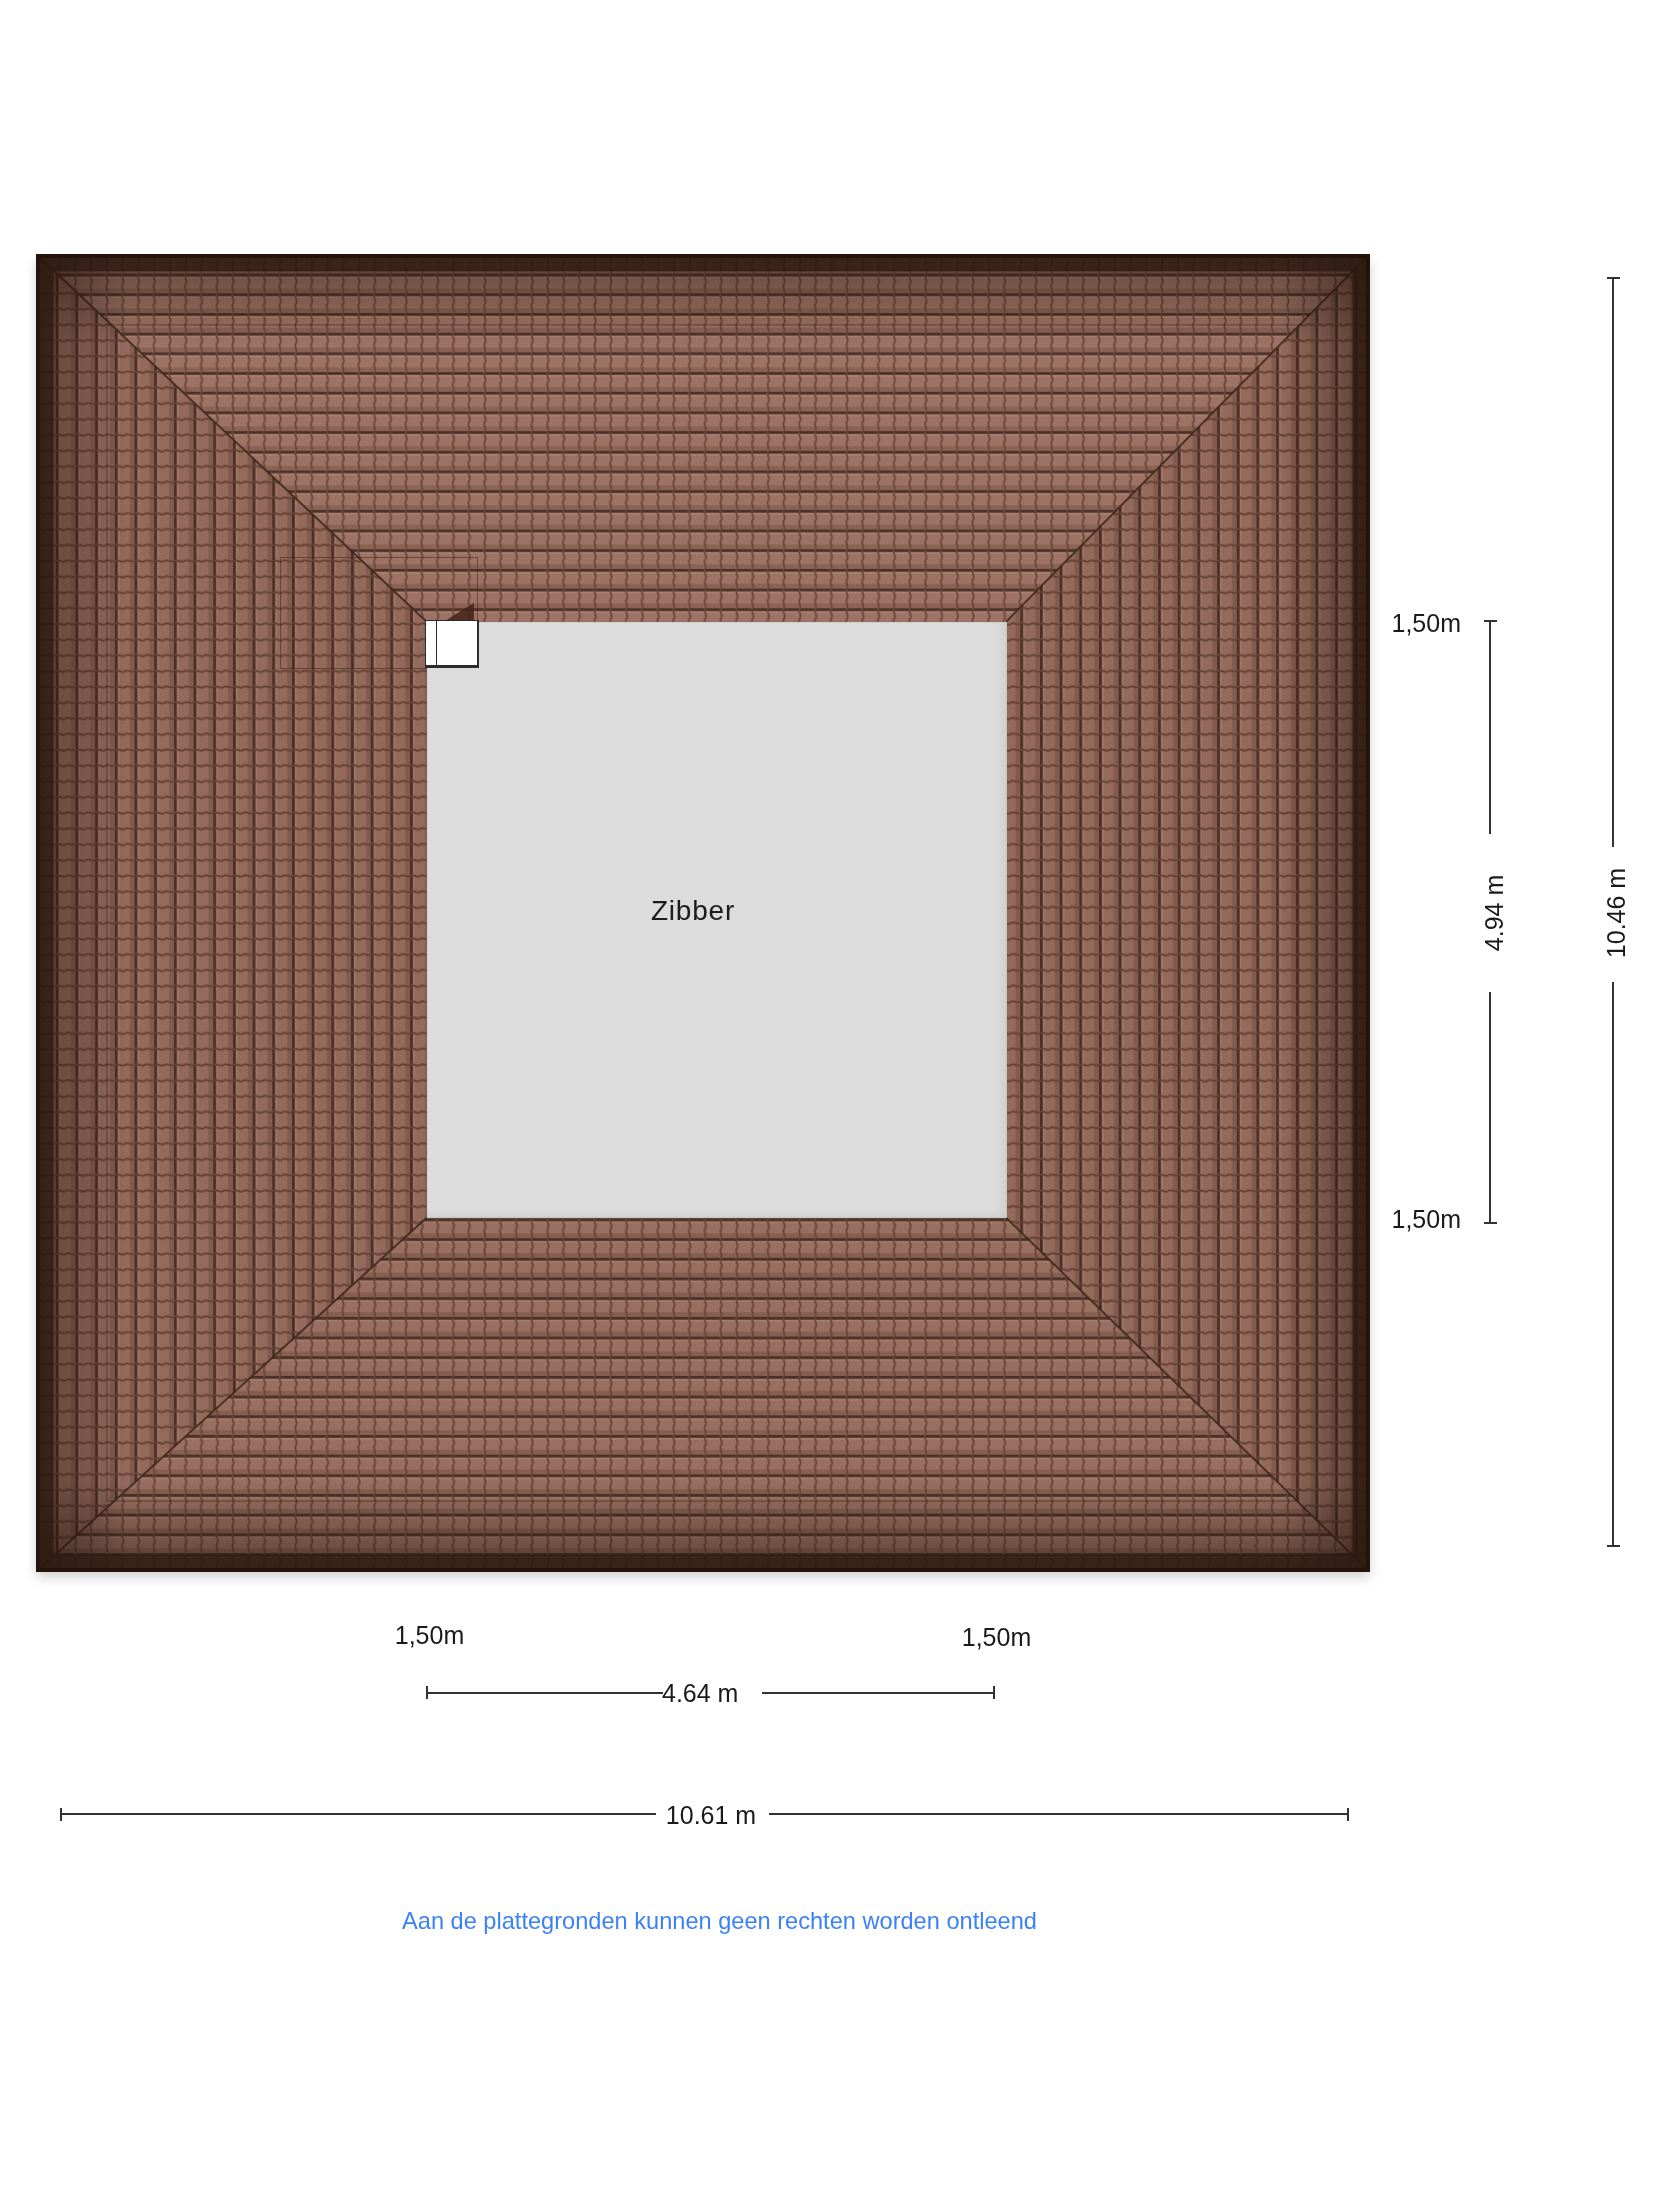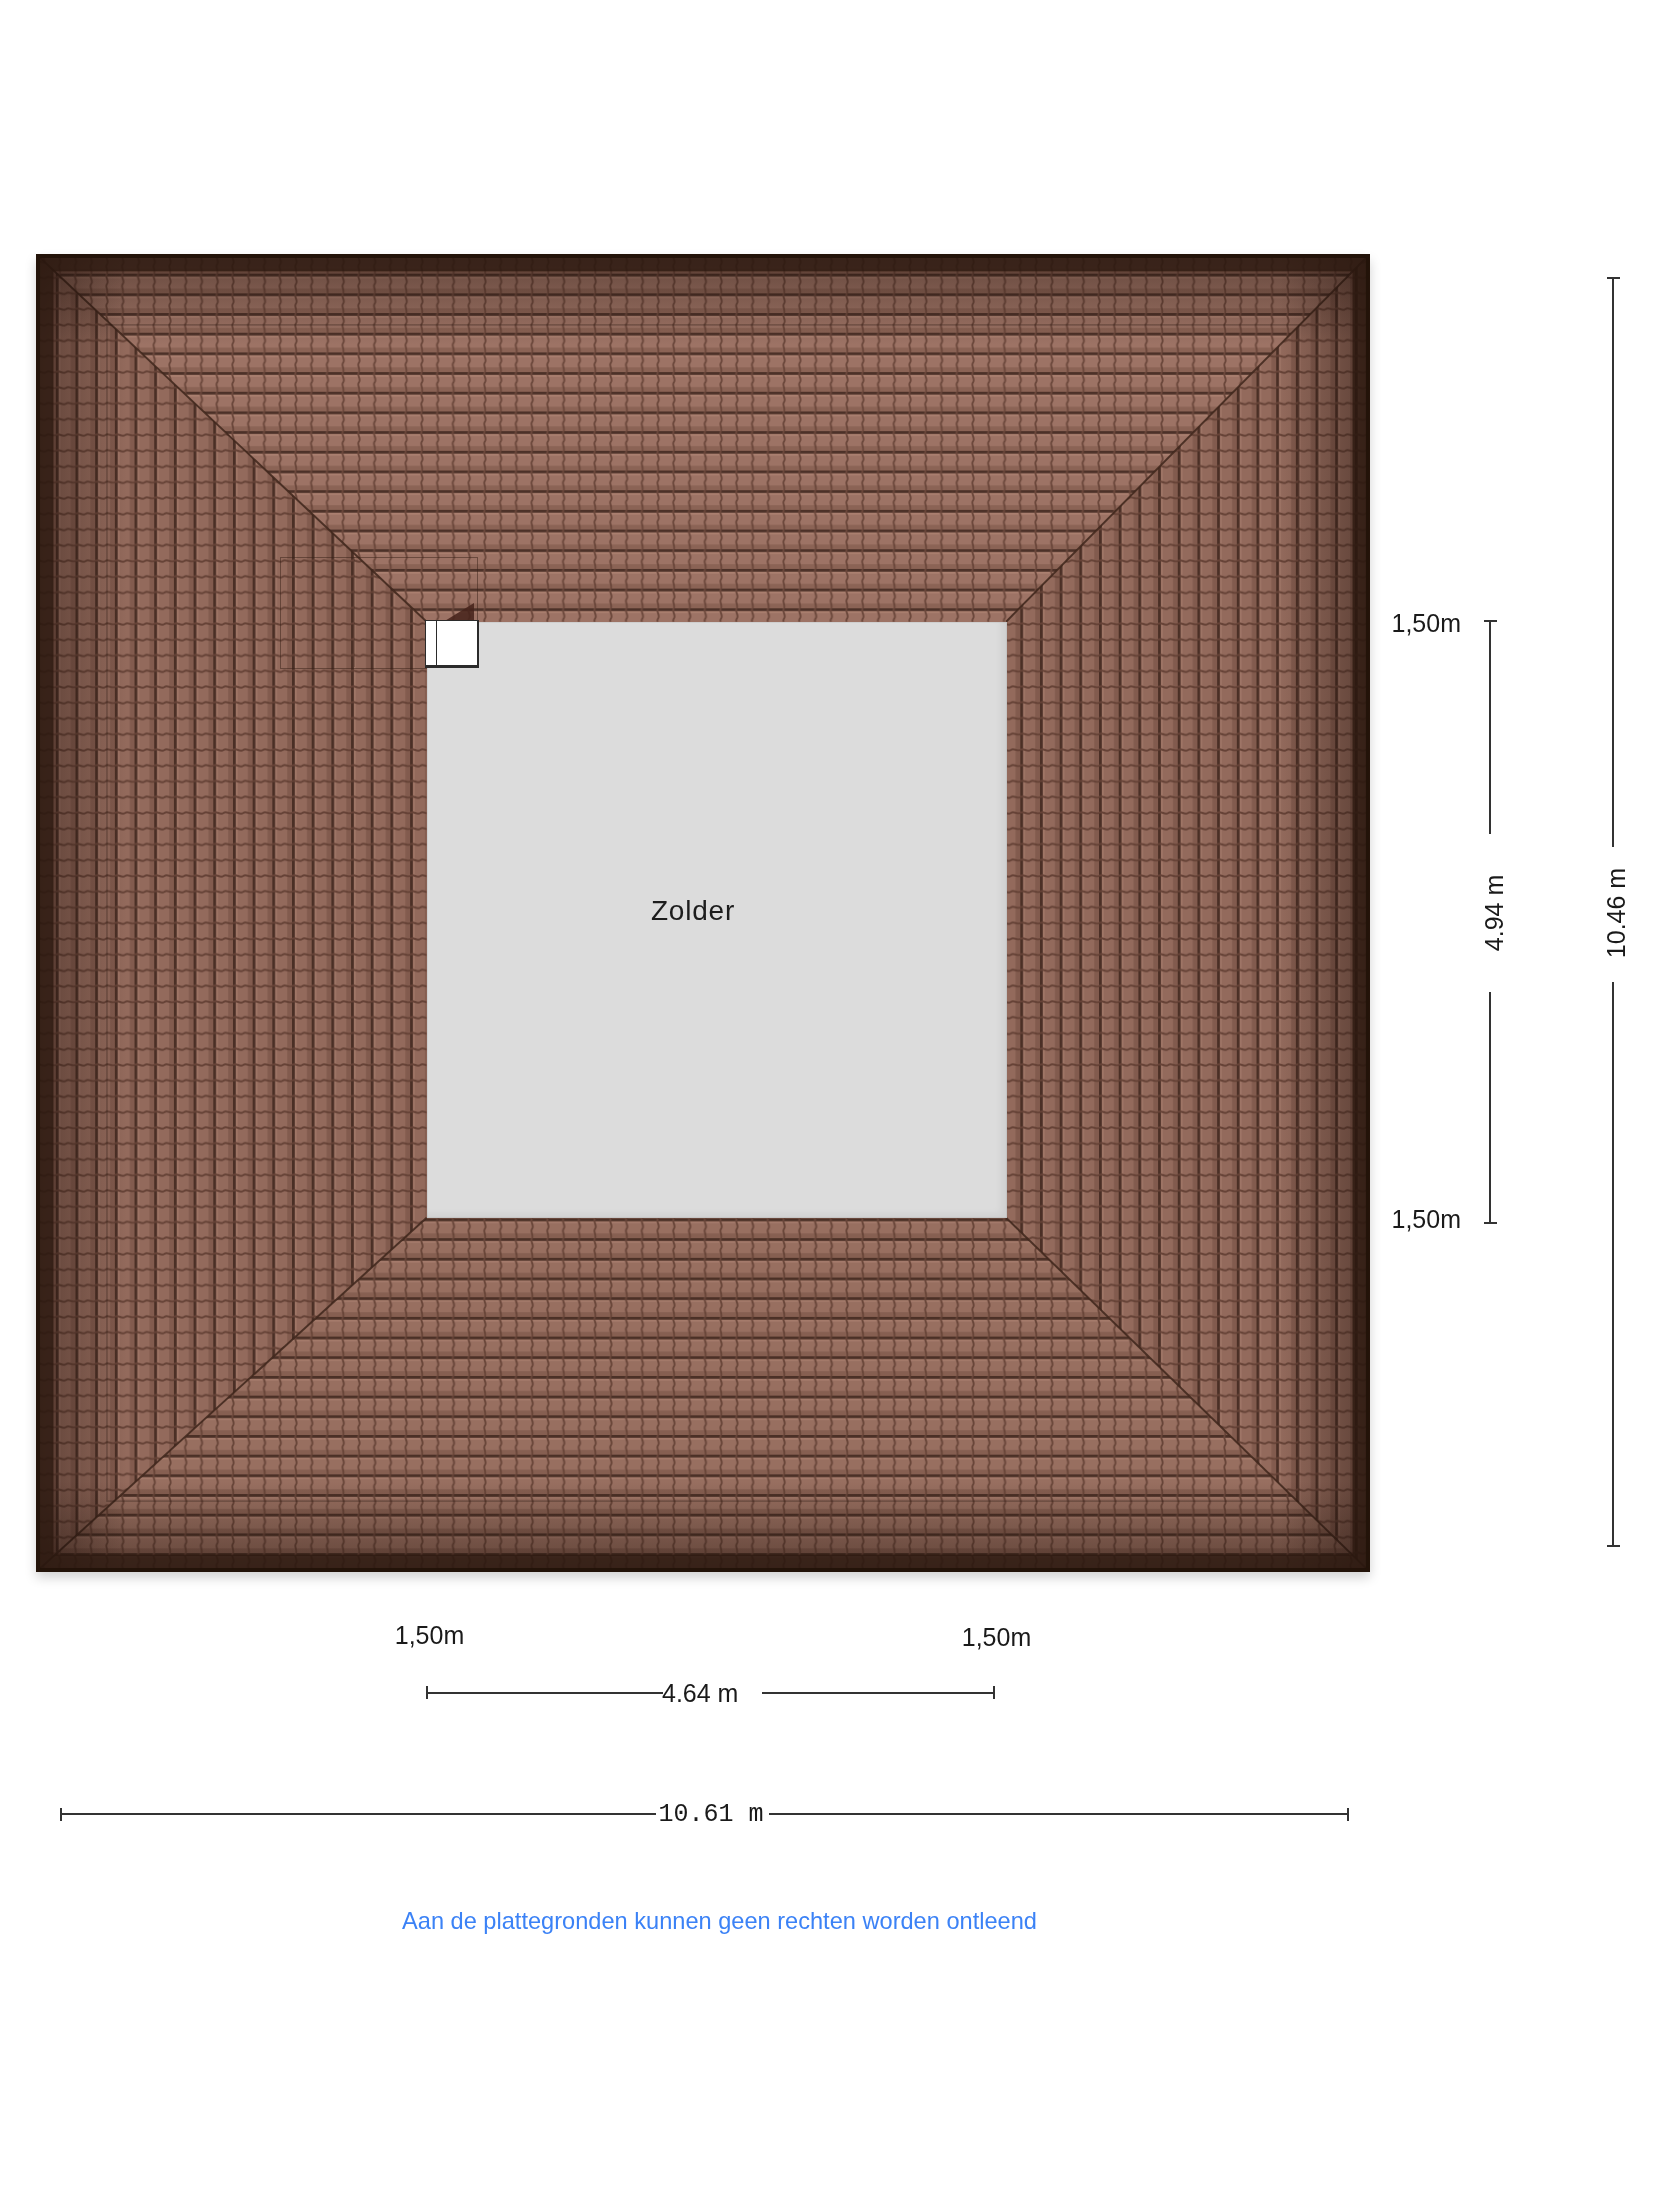--- a/index.html
+++ b/index.html
@@ -98,21 +98,21 @@
       <rect x="11" y="11" width="1672" height="1652" fill="none" stroke="rgba(43,24,16,0.78)" stroke-width="22"></rect>
       <rect x="2.5" y="2.5" width="1689" height="1669" fill="none" stroke="#231309" stroke-width="5"></rect>
     </svg>
   </div>
 
   <div class="dormer-outline"></div>
   <div class="dormer-divider"></div>
   <div class="window-shadow"></div>
 
   <div class="room"></div>
-  <div class="room-label">Zolder</div>
+  <div class="room-label">Zibber</div>
 
   <div class="skylight">
     <div class="skylight-divider"></div>
   </div>
 
   <div class="dim-label" style="left:1378px;top:608px;width:83px;text-align:right;">1,50m</div>
   <div class="dim-seg-v" style="left:1489px;top:621px;height:213px;"></div>
   <div class="dim-seg-v" style="left:1489px;top:992px;height:231px;"></div>
   <div class="dim-tick-h" style="left:1484px;top:620px;"></div>
   <div class="dim-tick-h" style="left:1484px;top:1222px;"></div>
@@ -130,20 +130,20 @@
   <div class="dim-seg-h" style="left:427px;top:1692px;width:236px;"></div>
   <div class="dim-seg-h" style="left:762px;top:1692px;width:232px;"></div>
   <div class="dim-tick-v" style="left:426px;top:1686px;"></div>
   <div class="dim-tick-v" style="left:993px;top:1686px;"></div>
   <div class="dim-label" style="left:662px;top:1678px;width:102px;text-align:left;">4.64 m</div>
 
   <div class="dim-seg-h" style="left:61px;top:1813px;width:595px;"></div>
   <div class="dim-seg-h" style="left:769px;top:1813px;width:579px;"></div>
   <div class="dim-tick-v" style="left:60px;top:1808px;"></div>
   <div class="dim-tick-v" style="left:1347px;top:1808px;"></div>
-  <div class="dim-label" style="left:652px;top:1800px;width:118px;text-align:center;font-family:Liberation Mono, monospace;">10.61 m</div>
+  <div class="dim-label" style="left:652px;top:1800px;width:118px;text-align:center;">10.61 m</div>
 
   <div class="footer">
     <div>Aan de plattegronden kunnen geen rechten worden ontleend</div>
   </div>
 
 </div>
 
 
 </body></html>

